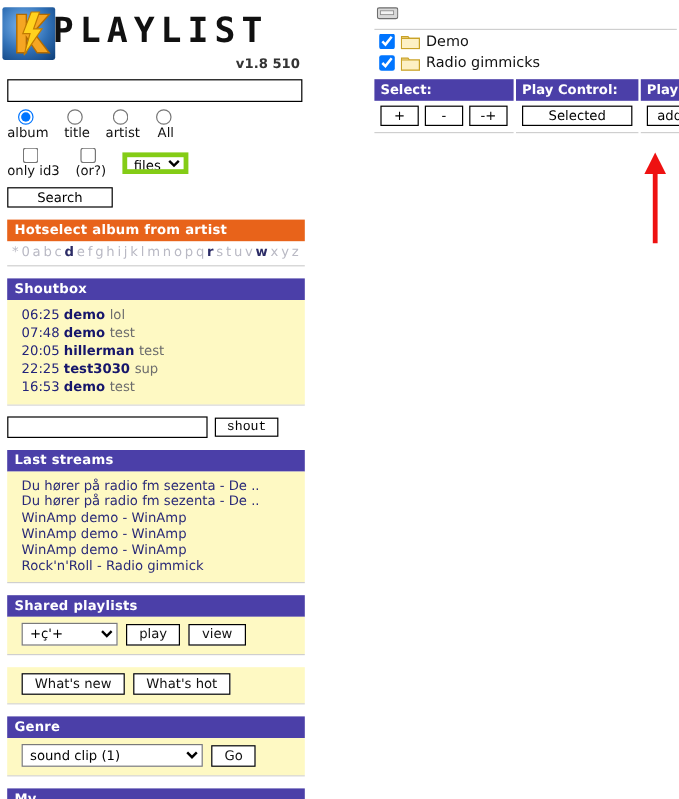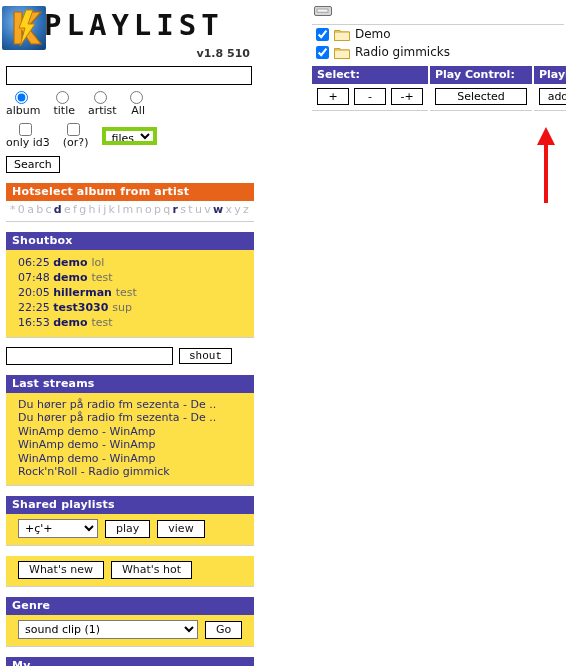--- a/index.html
+++ b/index.html
@@ -104,21 +104,21 @@
     font-size: 11px;
     height: 18px;
     padding: 0 2px;
     border: 4px solid #84cc16;
     background: #fff;
   }
   #search-button {
     margin-top: 7px;
     font-family: "DejaVu Sans", sans-serif;
     font-size: 11px;
-    padding: 1px 7px;
+    padding: 1px 24px;
     background: #fff;
     border: 1px solid #000;
     cursor: pointer;
   }
 
   
   .panel {
     margin: 10px 6px 0 6px;
     border-bottom: 1px solid #cfcfcf;
   }
@@ -126,21 +126,21 @@
     color: #ffffff;
     font-weight: bold;
     font-size: 11px;
     padding: 2px 6px 3px 6px;
     letter-spacing: 0.2px;
   }
   .panel-header.purple { background: #4b3fa8; }
   .panel-header.orange { background: #e8631a; }
   .panel-body {
     padding: 5px 6px 7px 6px;
-    background: #fde047;
+    background: #fef9c3;
   }
 
   
   #alpha-row {
     font-size: 11px;
     letter-spacing: 2.3px;
     color: #b9b9c4;
     padding: 2px 2px 5px 4px;
     white-space: nowrap;
   }
@@ -212,21 +212,21 @@
   }
   .gselect {
     font-family: "DejaVu Sans", sans-serif;
     font-size: 11px;
     height: 19px;
     border: 1px solid #7a7a7a;
     background: #fff;
     padding: 0 2px;
   }
   #shared-select { width: 80px; }
-  #genre-select  { width: 180px; }
+  #genre-select  { width: 151px; }
 
   
   #right-column {
     position: absolute;
     left: 312px;
     top: 0;
     width: 254px;
   }
   #drive-icon {
     margin: 5px 0 0 2px;

